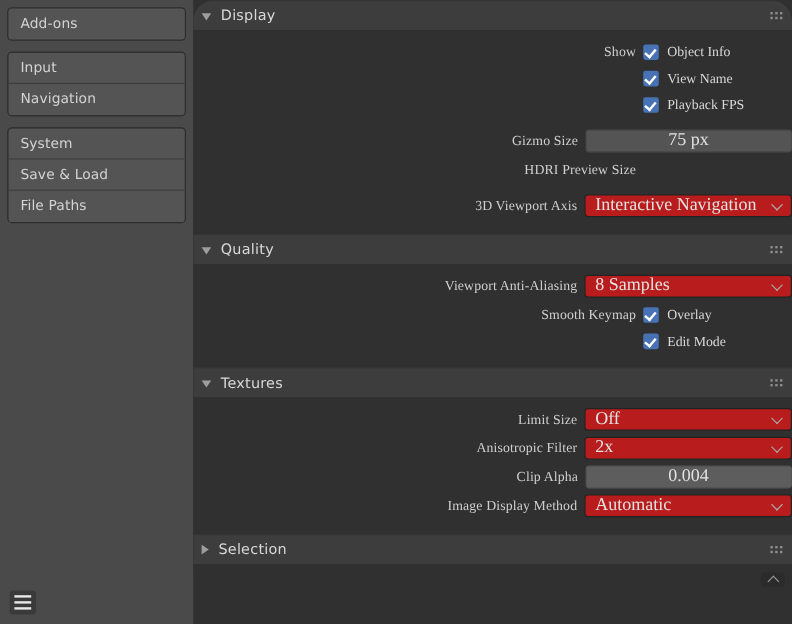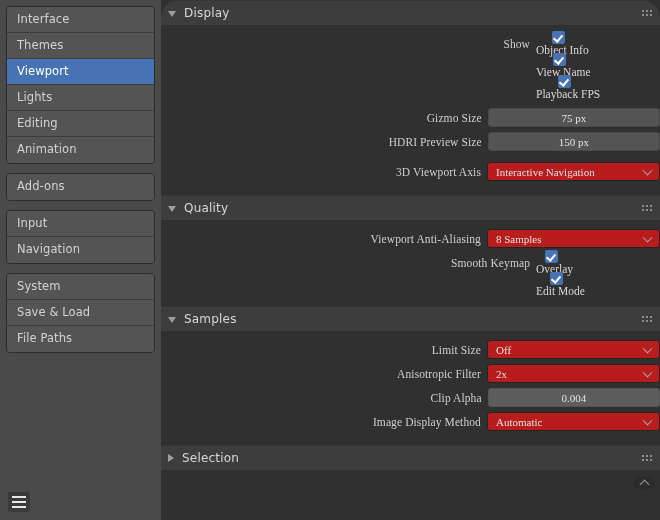--- a/index.html
+++ b/index.html
@@ -131,24 +131,24 @@
     font-size: 11.5px;
     color: #cfcfcf;
     white-space: nowrap;
     letter-spacing: 0.1px;
   }
 
   .field {
     width: 198px;
     height: 19px;
     border-radius: 3px;
-    font-size: 11px;
+    font-size: 15px;
     color: #e2e2e2;
     display: flex;
-    align-items: center;
+    align-items: flex-end;
     position: relative;
     cursor: pointer;
   }
   .field.numeric {
     background: #545454;
     justify-content: center;
     border: 1px solid #4a4a4a;
   }
   .field.slider {
     background: #5d5d5d;
@@ -166,21 +166,20 @@
     width: 7px; height: 7px;
     border-left: 1.6px solid #a8a8a8;
     border-bottom: 1.6px solid #a8a8a8;
     transform: translateY(-70%) rotate(-45deg);
   }
 
   .chkwrap {
     display: flex;
     align-items: center;
     cursor: pointer;
-    flex-direction: column;
   }
   .chk {
     width: 13px; height: 13px;
     border-radius: 2px;
     background: #4772b3;
     position: relative;
     flex: 0 0 auto;
     margin-right: 7px;
   }
   .chk::after {
@@ -215,28 +214,20 @@
   }
 </style>
 </head>
 <body>
 
 <div id="app">
 
   <div class="sidebar">
     <div id="nav-groups">
         <div class="nav-group">
-          <div class="nav-item">Interface</div>
-          <div class="nav-item">Themes</div>
-          <div class="nav-item active">Viewport</div>
-          <div class="nav-item">Lights</div>
-          <div class="nav-item">Editing</div>
-          <div class="nav-item">Animation</div>
-        </div>
-        <div class="nav-group">
           <div class="nav-item">Add-ons</div>
         </div>
         <div class="nav-group">
           <div class="nav-item">Input</div>
           <div class="nav-item">Navigation</div>
         </div>
         <div class="nav-group">
           <div class="nav-item">System</div>
           <div class="nav-item">Save &amp; Load</div>
           <div class="nav-item">File Paths</div>
@@ -286,23 +277,20 @@
             </div>
           </div>
           <div class="row gap-top">
             <div class="lbl">Gizmo Size</div>
             <div class="field numeric">
               <span>75 px</span>
             </div>
           </div>
           <div class="row">
             <div class="lbl">HDRI Preview Size</div>
-            <div class="field numeric">
-              <span>150 px</span>
-            </div>
           </div>
           <div class="row gap-top">
             <div class="lbl">3D Viewport Axis</div>
             <div class="field select">
               <span>Interactive Navigation</span>
               <span class="chev"></span>
             </div>
           </div>
         </div>
         <div class="section-header">
@@ -335,21 +323,21 @@
           <div class="row tight">
             <div class="lbl"></div>
             <div class="chkwrap">
               <span class="chk"></span>
               <span class="chklbl">Edit Mode</span>
             </div>
           </div>
         </div>
         <div class="section-header">
           <span class="tri open"></span>
-          <span class="section-title">Samples</span>
+          <span class="section-title">Textures</span>
           <span class="grip">
             <i></i>
             <i></i>
             <i></i>
             <i></i>
             <i></i>
             <i></i>
           </span>
         </div>
         <div class="section-body">

